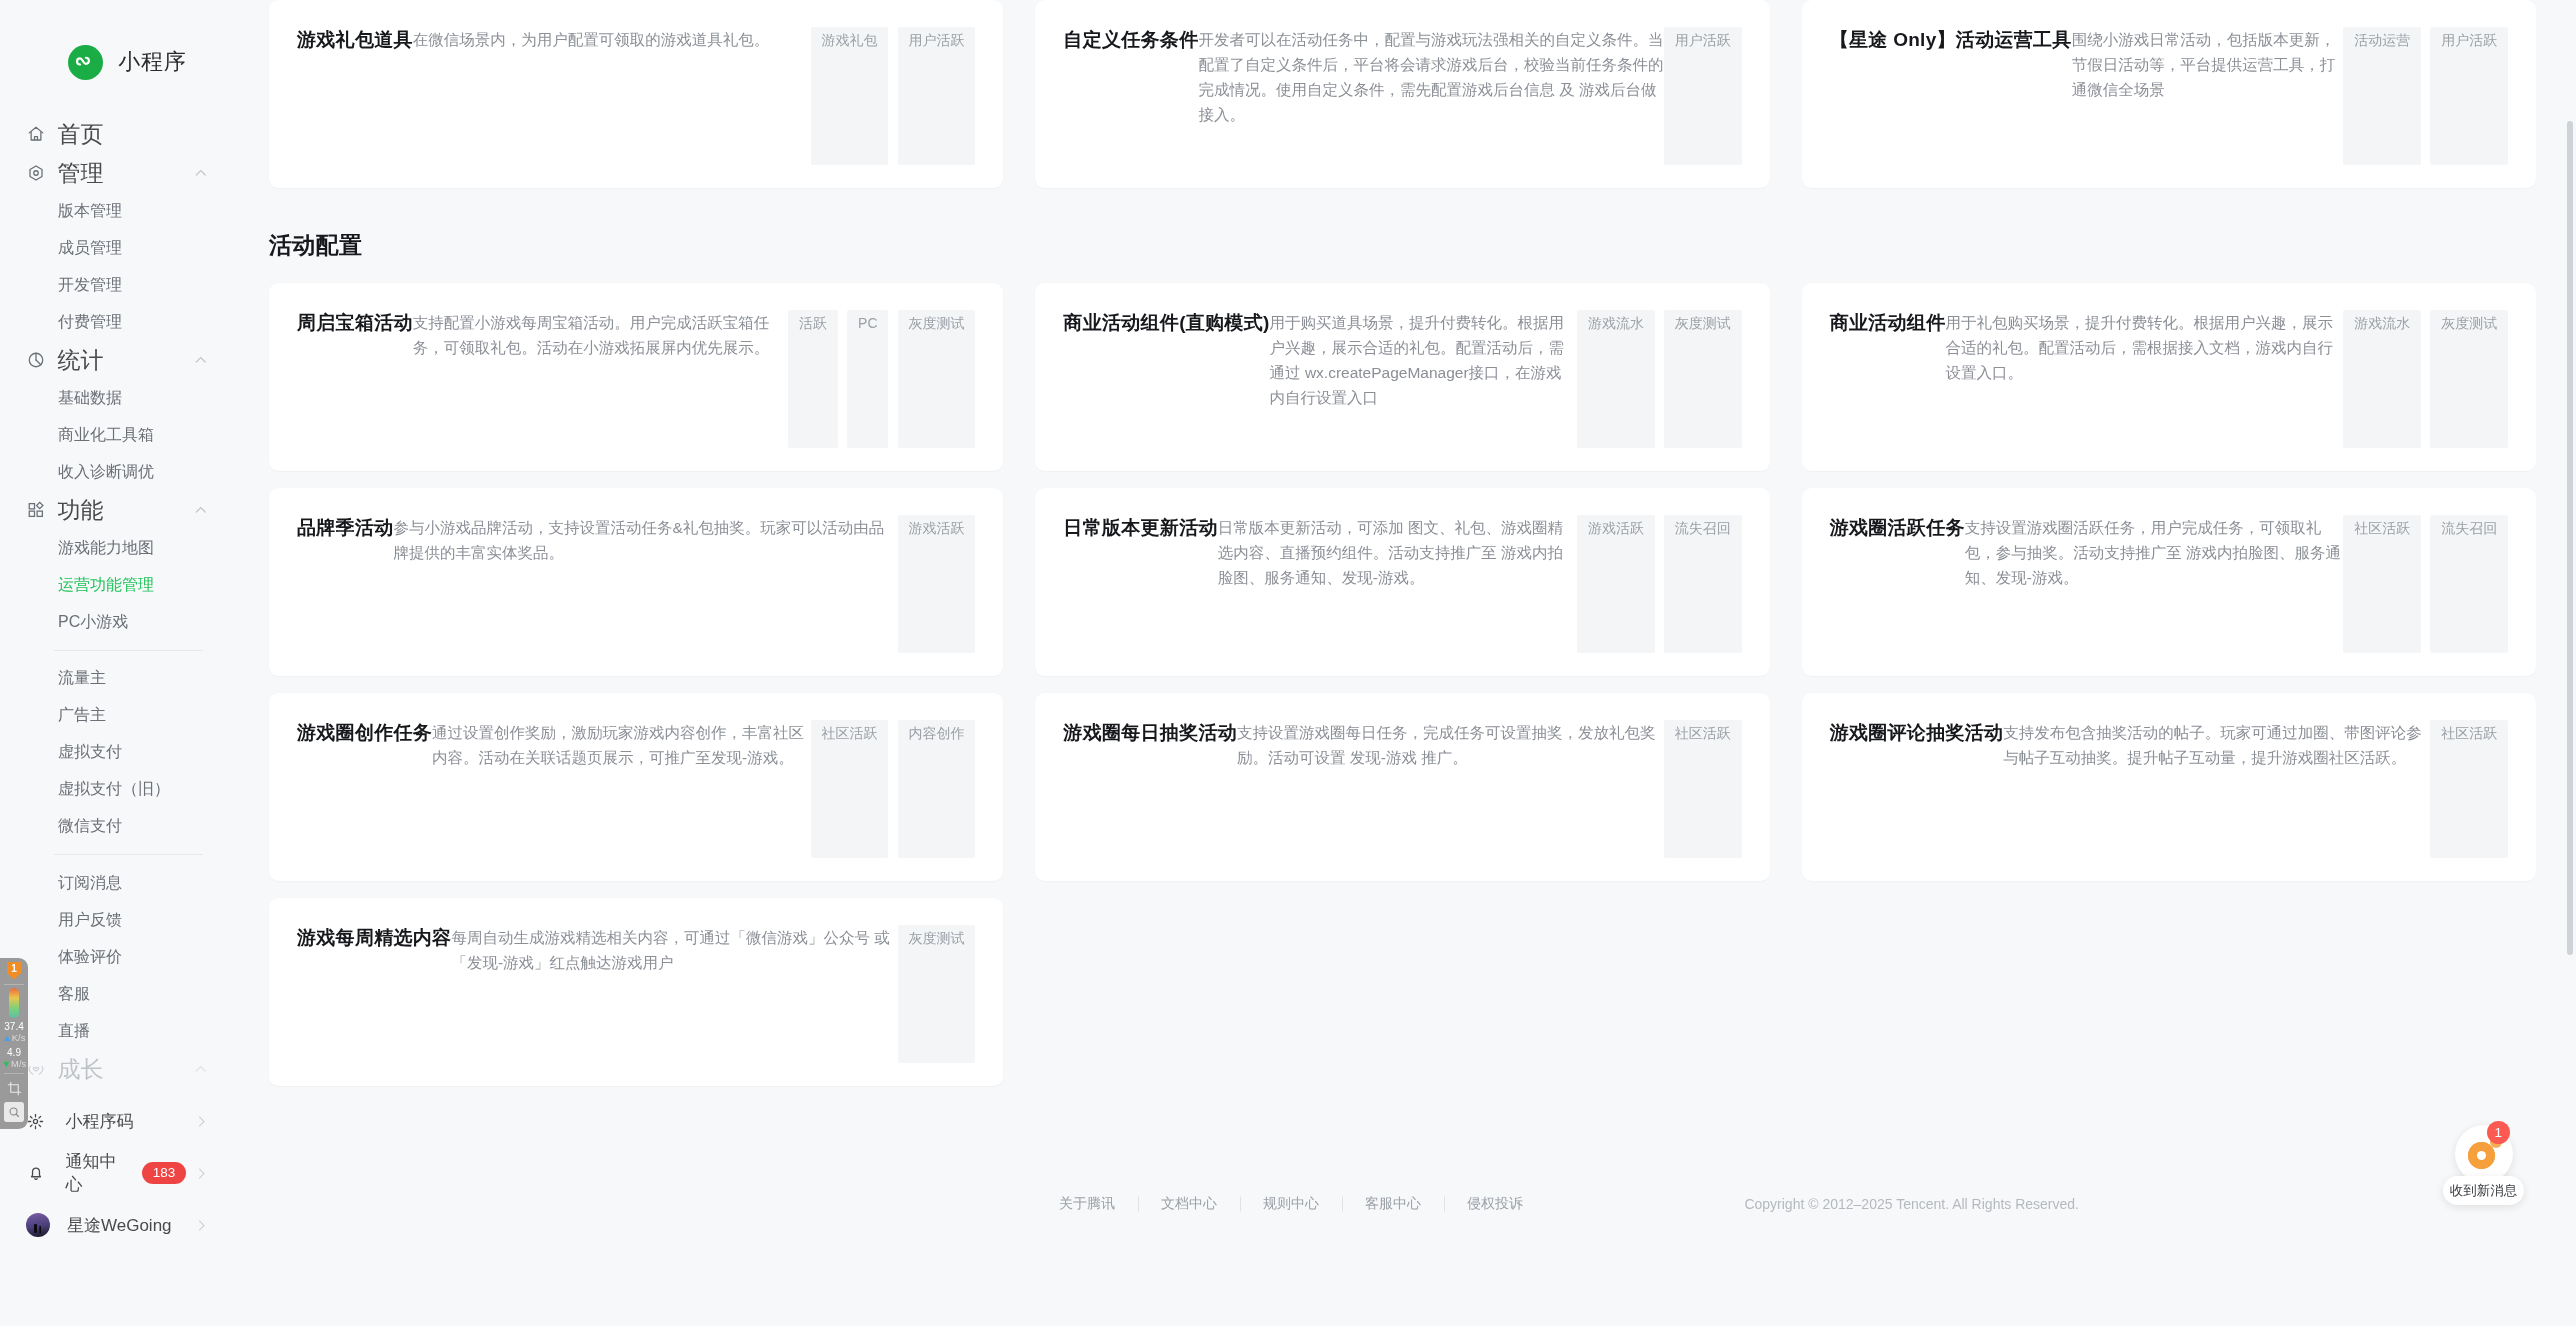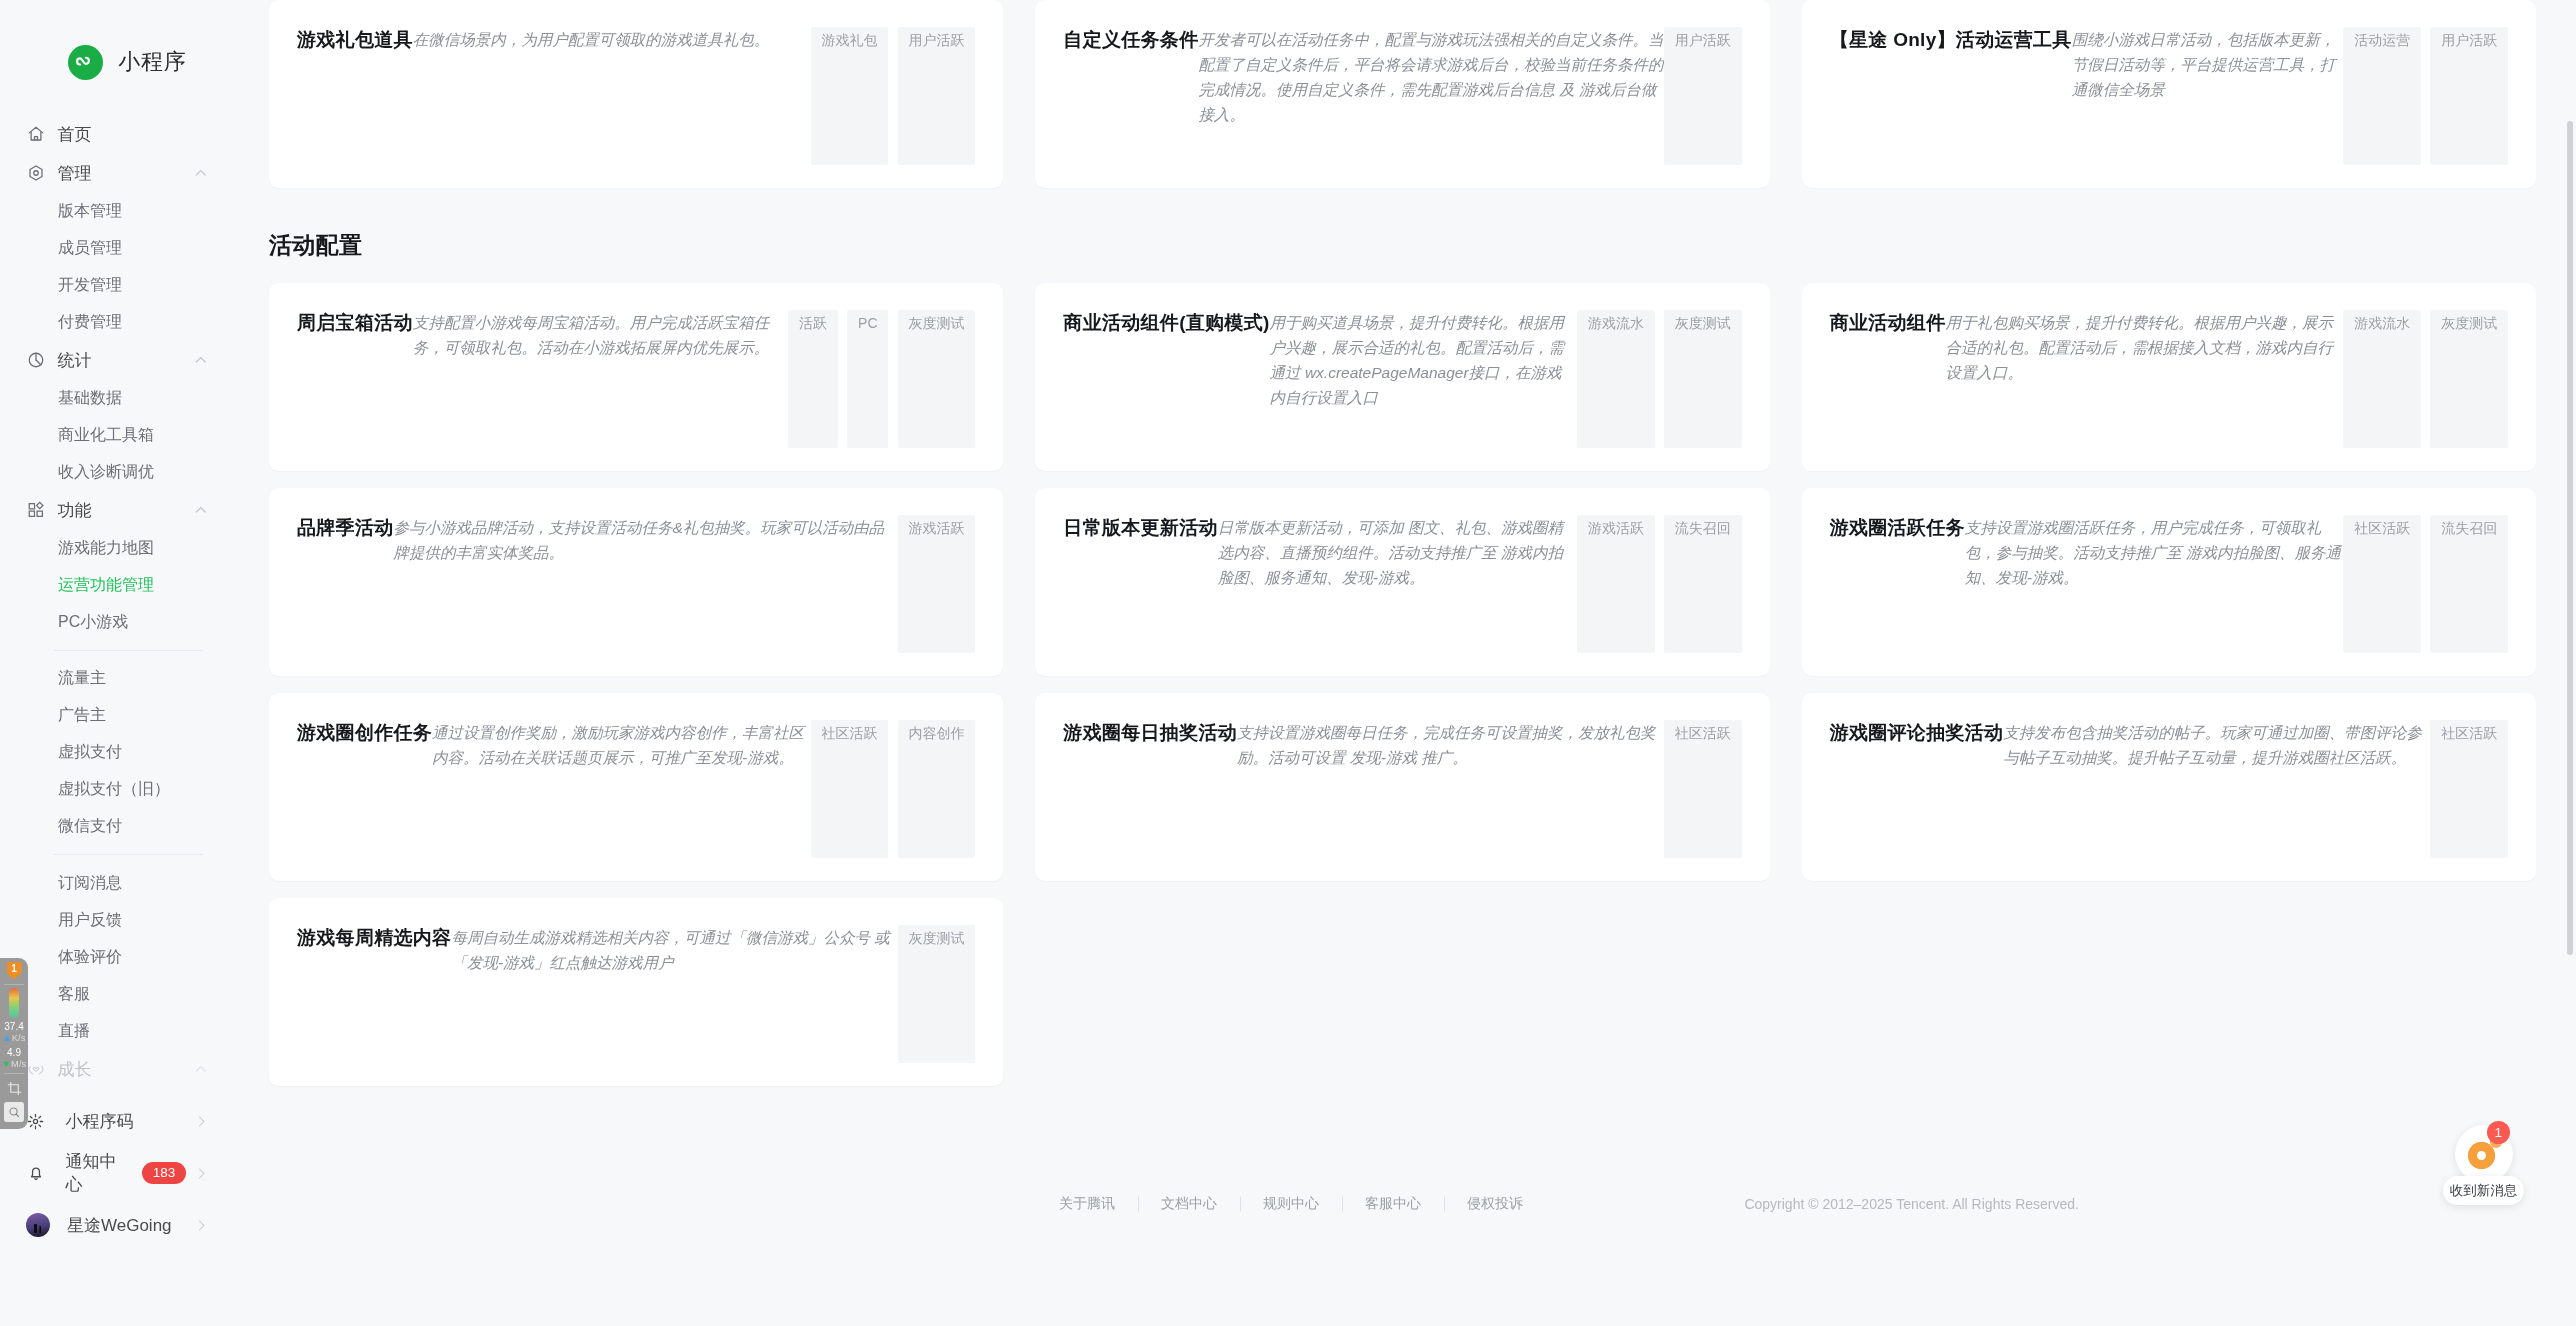--- a/index.html
+++ b/index.html
@@ -25,21 +25,21 @@
   }
   .brand-logo svg { position: absolute; left: 6px; top: 6px; }
   .brand-name { font-size: 22px; color: #2c2c2c; letter-spacing: 0.7px; }
 
   .nav { margin-top: 25.6px; }
   .nav-group-head {
     display: flex; align-items: center; height: 39px;
     padding-left: 25.6px; padding-right: 20px; cursor: pointer;
   }
   .nav-ico { width: 20px; height: 20px; flex: 0 0 20px; margin-right: 12px; display:flex; align-items:center; justify-content:center;}
-  .nav-group-label { font-size: 17px; color: #4a4a4a; flex: 1; }
+  .nav-group-label { font-size: 23px; color: #4a4a4a; flex: 1; }
   .nav-group-head.dim .nav-group-label { color: #bfc3c8; }
   .nav-group-head.dim .nav-ico svg { stroke: #cfd3d8; }
   .chev { width: 17.5px; height: 17.5px; flex: 0 0 17.5px; opacity: .55; }
 
   .nav-sub { display: block; }
   .nav-sub-item {
     height: 37px; display: flex; align-items: center;
     padding-left: 58px; font-size: 16px; color: #6b6f76; cursor: pointer;
   }
   .nav-sub-item.active { color: #22c25a; }
@@ -93,21 +93,21 @@
   
   .main { flex: 1; height: 1326px; overflow: hidden; position: relative; background: #f7f8fa; }
   .content { padding: 0 40px 0 40px; }
   .grid { display: grid; grid-template-columns: repeat(3, 1fr); gap: 17px 32px; }
   .card {
     background: #fff; border-radius: 9.4px; padding: 27px 28px 23px;
     height: 188px; display: flex; flex-direction: row;
     box-shadow: 0 0.7px 1.3px rgba(0,0,0,0.03);
   }
   .card-title { font-size: 19px; font-weight: bold; color: #16181c; margin-bottom: 17.5px; letter-spacing:0.3px;}
-  .card-desc { font-size: 15.5px; line-height: 1.62; color: #8b8f96; flex: 1; font-style: italic; }
+  .card-desc { font-size: 15.5px; line-height: 1.62; color: #8b8f96; flex: 1; }
   .tags { display: flex; gap: 9.4px; }
   .tag {
     background: #f4f5f7; color: #9aa0a6; font-size: 14px;
     padding: 4.7px 10.8px; border-radius: 2px;
   }
   .section-title { font-size: 23px; font-weight: bold; color: #16181c; margin: 42px 0 22px 0; letter-spacing:0.3px;}
 
   
   .footer {
     margin-top: 81px; height: 74px; display:flex; align-items:center;

